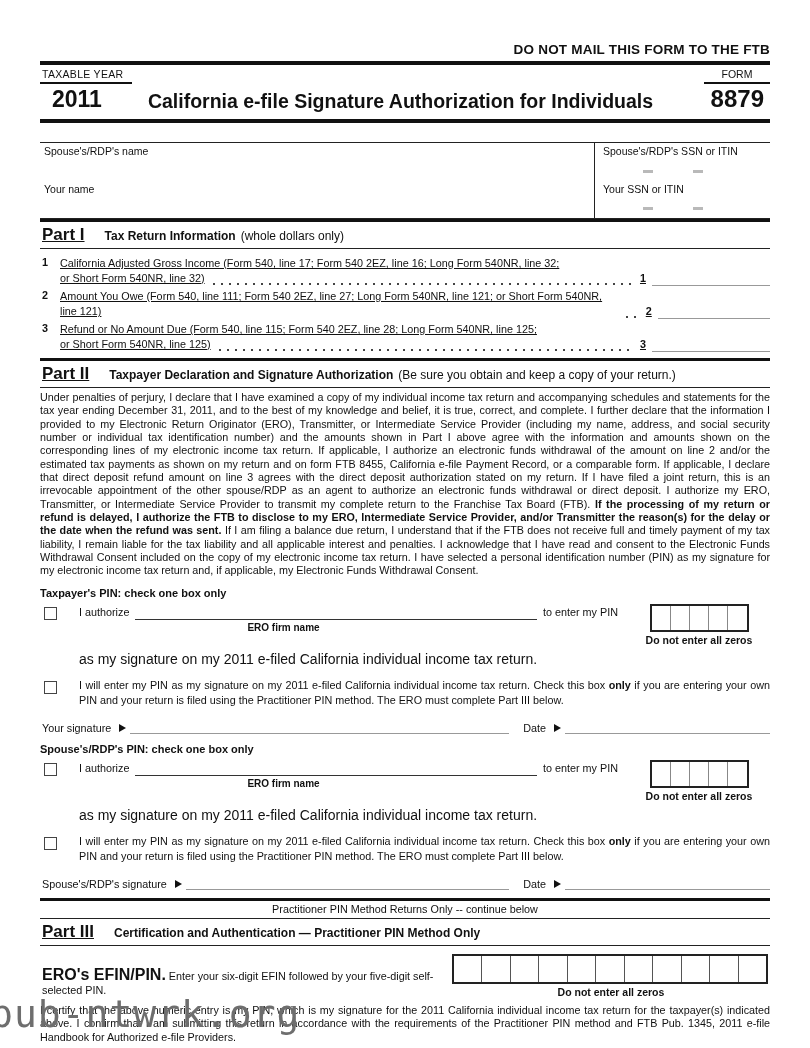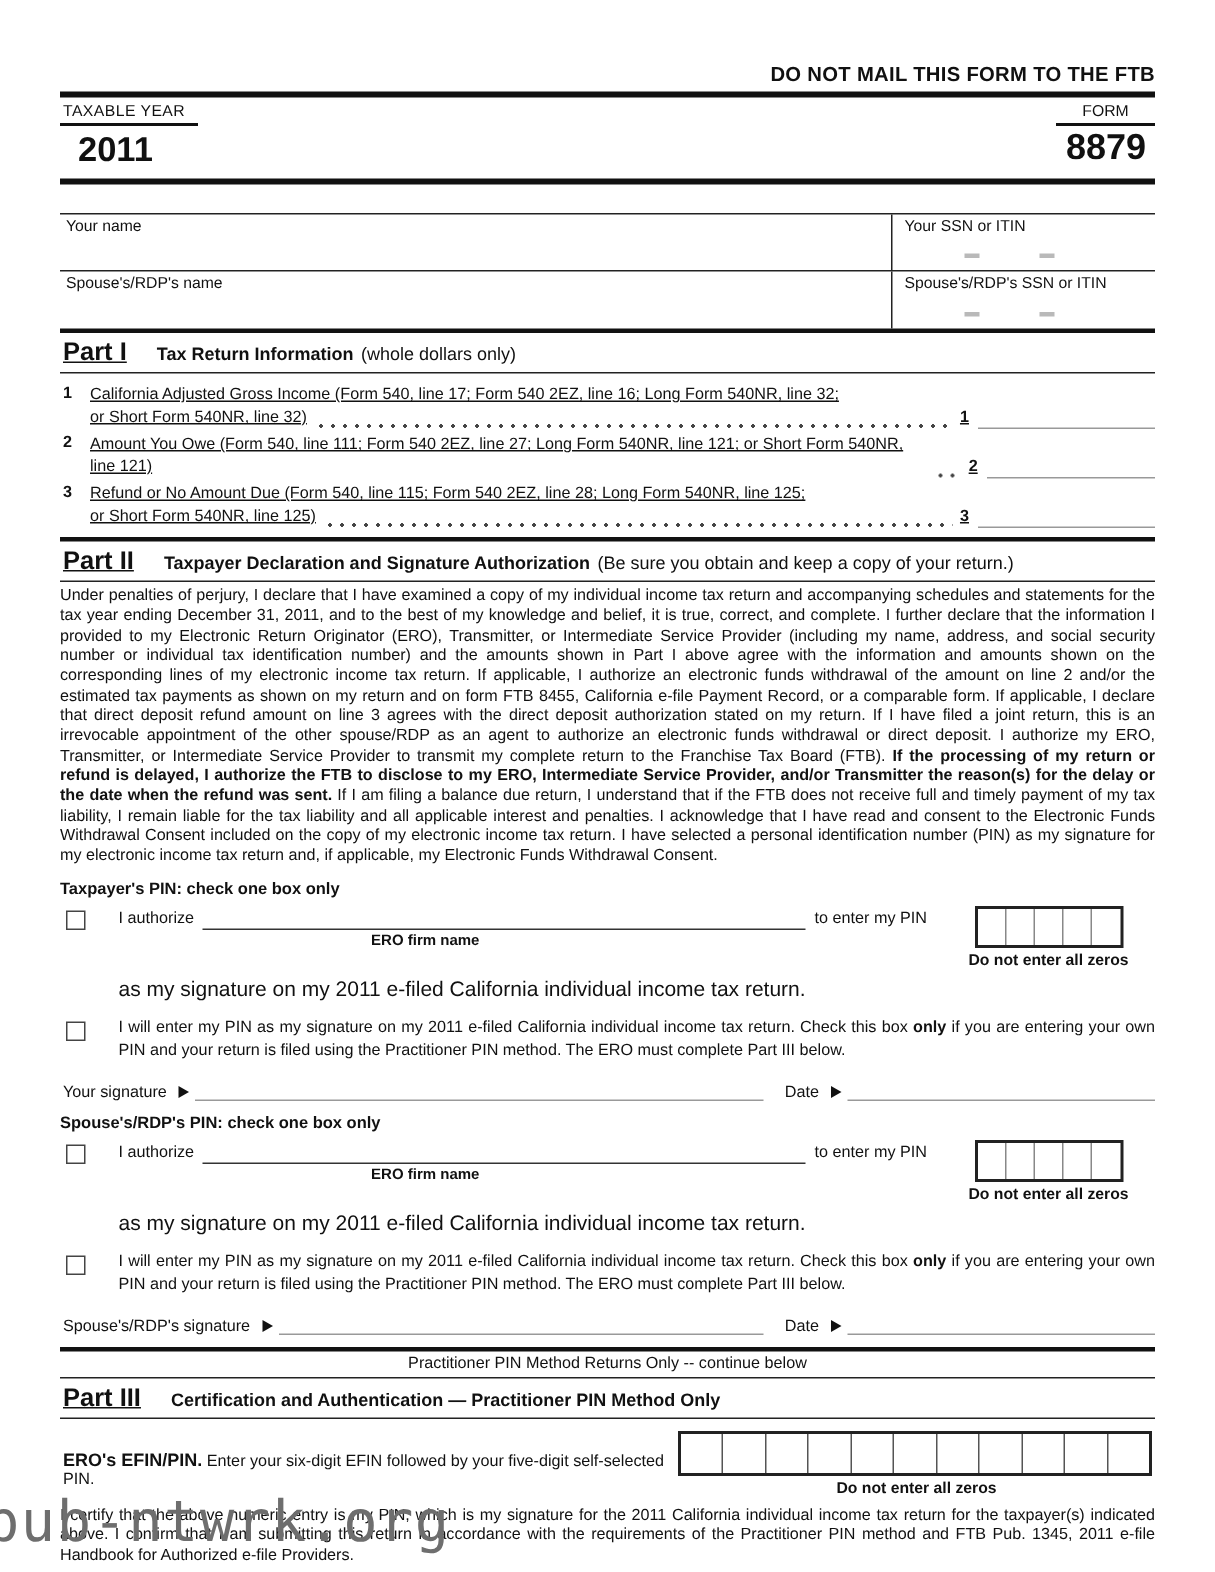--- a/index.html
+++ b/index.html
@@ -81,21 +81,21 @@
   .arrow { width:0; height:0; border-left:7px solid #111; border-top:4.5px solid transparent; border-bottom:4.5px solid transparent; margin:0 4px 2px 8px; flex:none; }
   .sig-line { flex:1.5; border-bottom:1.5px solid #999; height:13px; margin-right:14px; }
   .date-line { width:205px; border-bottom:1.5px solid #999; height:13px; flex:none; }
 
   .divider-band { margin-top:8px; }
   .divider-text { text-align:center; font-size:10.8px; padding:2px 0 3px 0; border-bottom:1px solid #222; }
 
   
   .efin-row { display:flex; margin-top:8px; }
   .efin-text { flex:1; font-size:10.8px; padding-top:12px; padding-left:2px; }
-  .efin-text b { font-size:12px; }
+  .efin-text b { font-size:16px; }
   .efinbox-wrap { width:318px; flex:none; text-align:center; }
   .efinbox { display:flex; border:2px solid #222; height:30px; width:316px; background:#fff; }
   .efinbox .cell { flex:1; border-right:1px solid #555; }
   .efinbox .cell:last-child { border-right:none; }
 
   .certify { font-size:10.75px; line-height:13.4px; text-align:justify; margin-top:6px; }
 
   .watermark {
     position:absolute; left:-10px; top:992px;
     font-family:"DejaVu Sans Mono", monospace;
@@ -109,43 +109,44 @@
 <div class="page">
 
   <div class="donotmail">DO NOT MAIL THIS FORM TO THE FTB</div>
   <div class="rule-heavy"></div>
   <div class="hdr-label-row">
     <span class="taxyear-label">TAXABLE YEAR</span>
     <span class="form-label">FORM</span>
   </div>
   <div class="title-row">
     <span class="title-year">2011</span>
+    <span class="title-main">California e-file Signature Authorization for Individuals</span>
     <span class="title-num">8879</span>
   </div>
   <div class="rule-heavy"></div>
 
   <div class="name-table">
-    <div class="nt-row">
+    <div class="nt-row last">
       <div class="nt-left">
-        <span>Your name</span>
+        <span>Spouse's/RDP's name</span>
       </div>
       <div class="nt-right">
-        <span>Your SSN or ITIN</span>
+        <span>Spouse's/RDP's SSN or ITIN</span>
         <span class="ssn-dashes">
             <span class="ssn-dash"></span>
             <span class="ssn-dash"></span>
           </span>
       </div>
     </div>
-    <div class="nt-row last">
+    <div class="nt-row">
       <div class="nt-left">
-        <span>Spouse's/RDP's name</span>
+        <span>Your name</span>
       </div>
       <div class="nt-right">
-        <span>Spouse's/RDP's SSN or ITIN</span>
+        <span>Your SSN or ITIN</span>
         <span class="ssn-dashes">
             <span class="ssn-dash"></span>
             <span class="ssn-dash"></span>
           </span>
       </div>
     </div>
   </div>
 
   <div class="rule-thick"></div>
   <div class="part-hdr">

